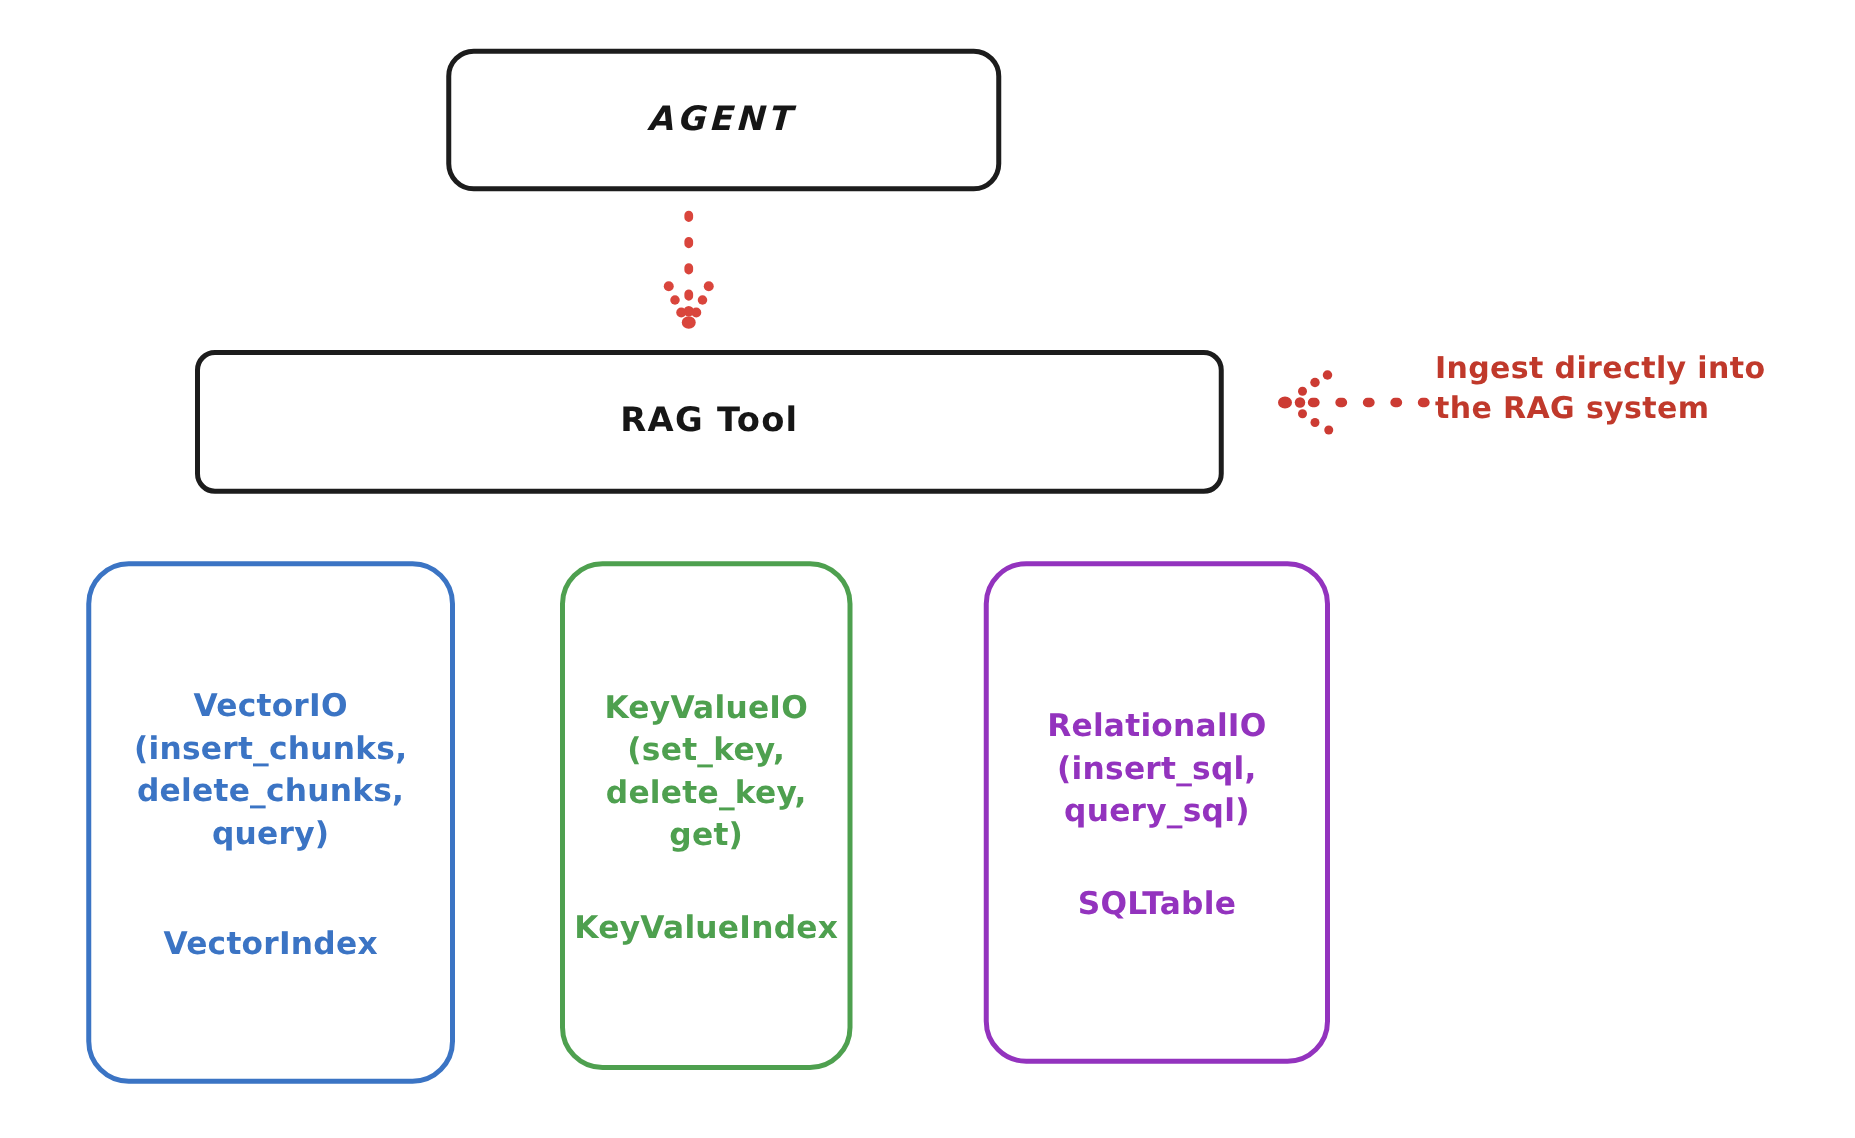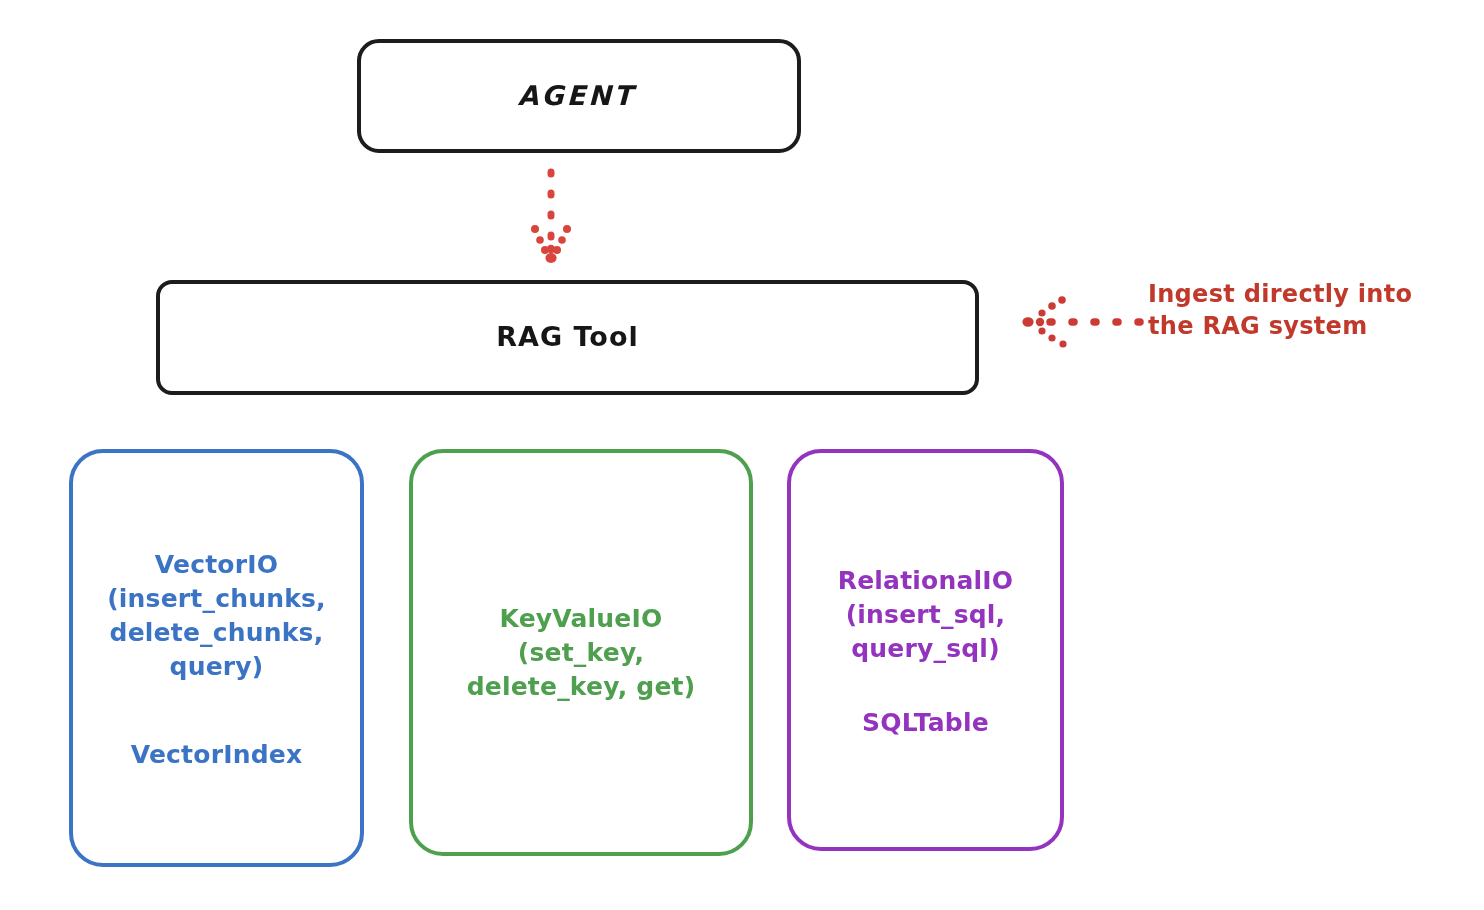--- a/index.html
+++ b/index.html
@@ -100,23 +100,23 @@
 
   #vector-io-node {
     left: 69px;
     top: 449px;
     width: 295px;
     height: 418px;
     border-color: #3b74c4;
     color: #3b74c4;
   }
   #key-value-io-node {
-    left: 409px;
+    left: 448px;
     top: 449px;
-    width: 344px;
+    width: 234px;
     height: 407px;
     border-color: #4ea04f;
     color: #4ea04f;
   }
   #relational-io-node {
     left: 787px;
     top: 449px;
     width: 277px;
     height: 402px;
     border-color: #9333be;
@@ -198,20 +198,21 @@
 (insert_chunks,
 delete_chunks,
 query)</span>
     <span class="api-index">VectorIndex</span>
   </div>
 
   <div class="node api-node" id="key-value-io-node">
     <span class="api-title">KeyValueIO
 (set_key,
 delete_key, get)</span>
+    <span class="api-index">KeyValueIndex</span>
   </div>
 
   <div class="node api-node" id="relational-io-node">
     <span class="api-title">RelationalIO
 (insert_sql,
 query_sql)</span>
     <span class="api-index">SQLTable</span>
   </div>
 
   <div id="ingest-annotation">Ingest directly into

